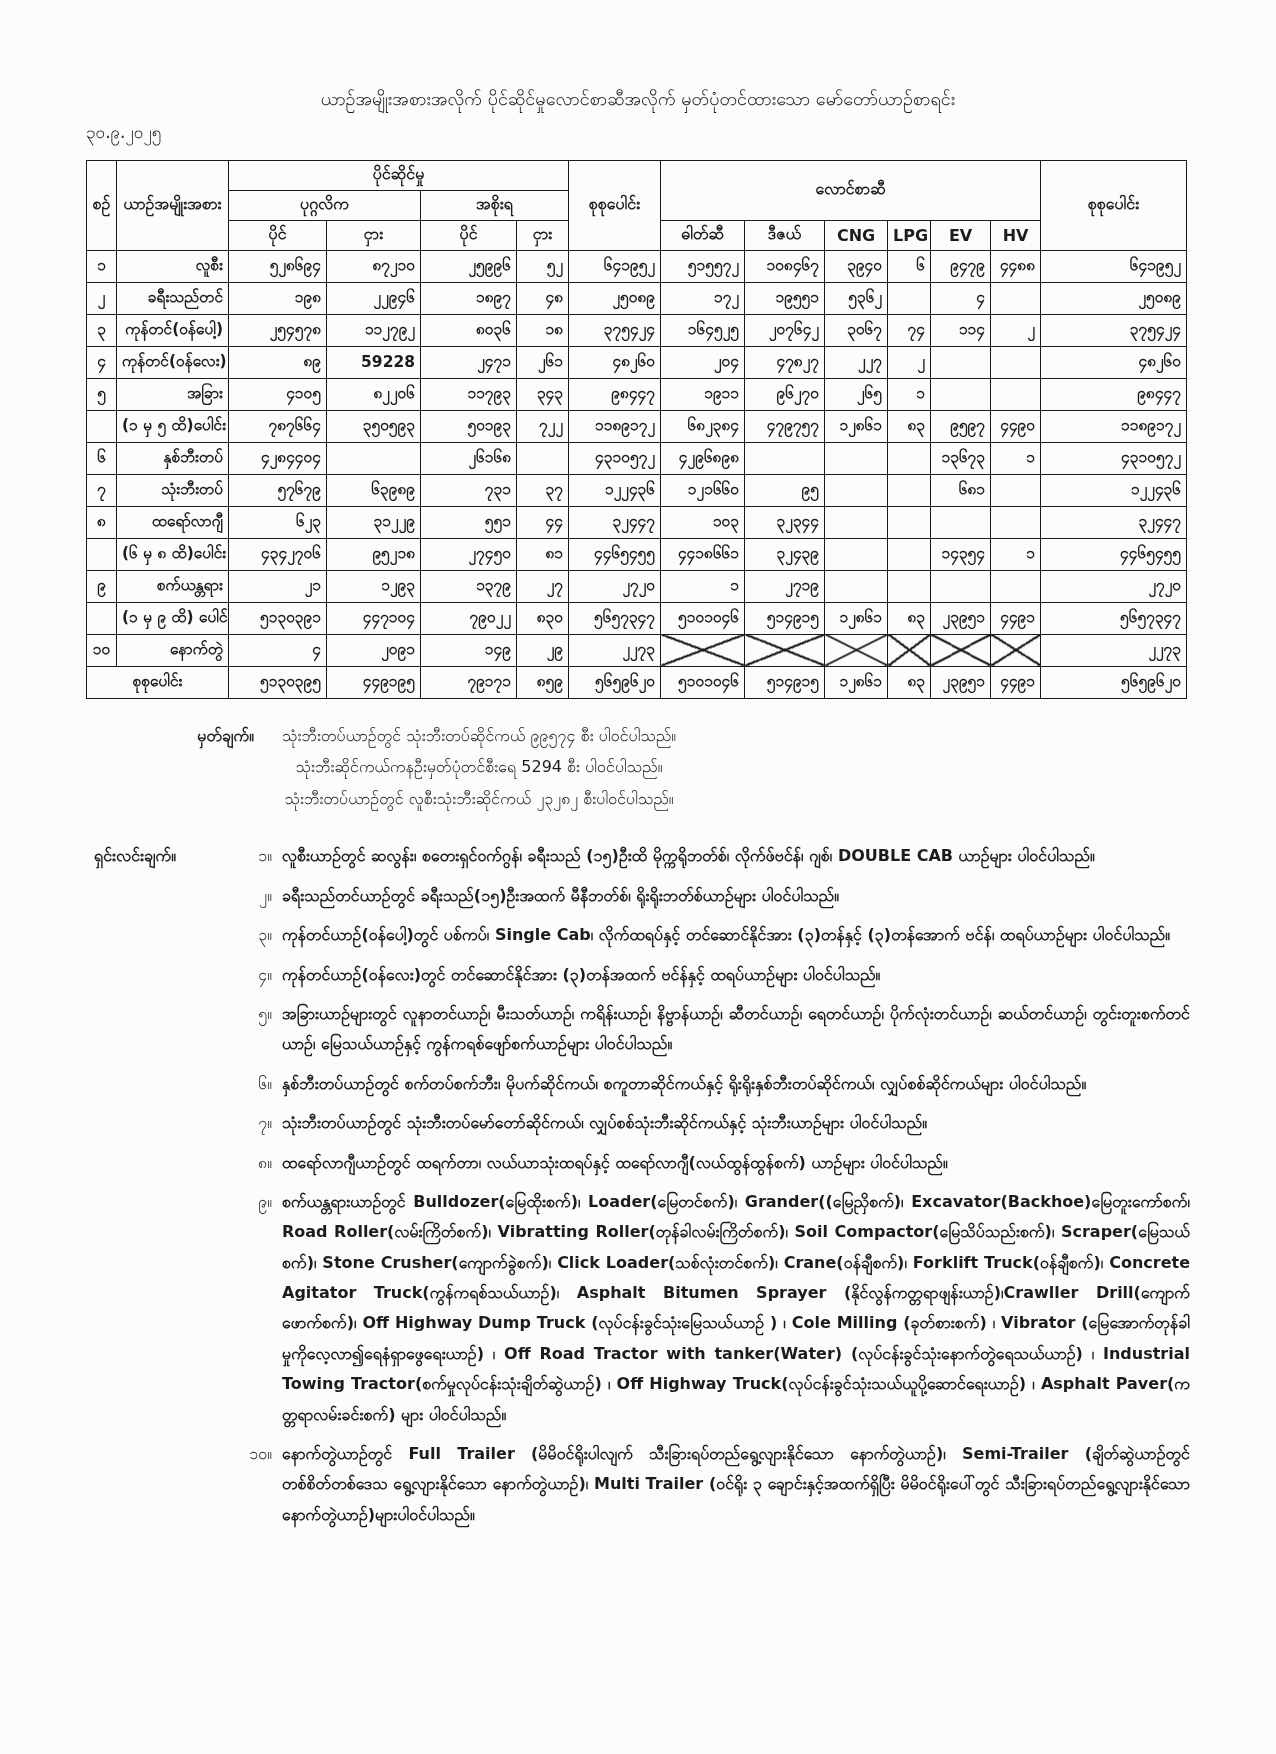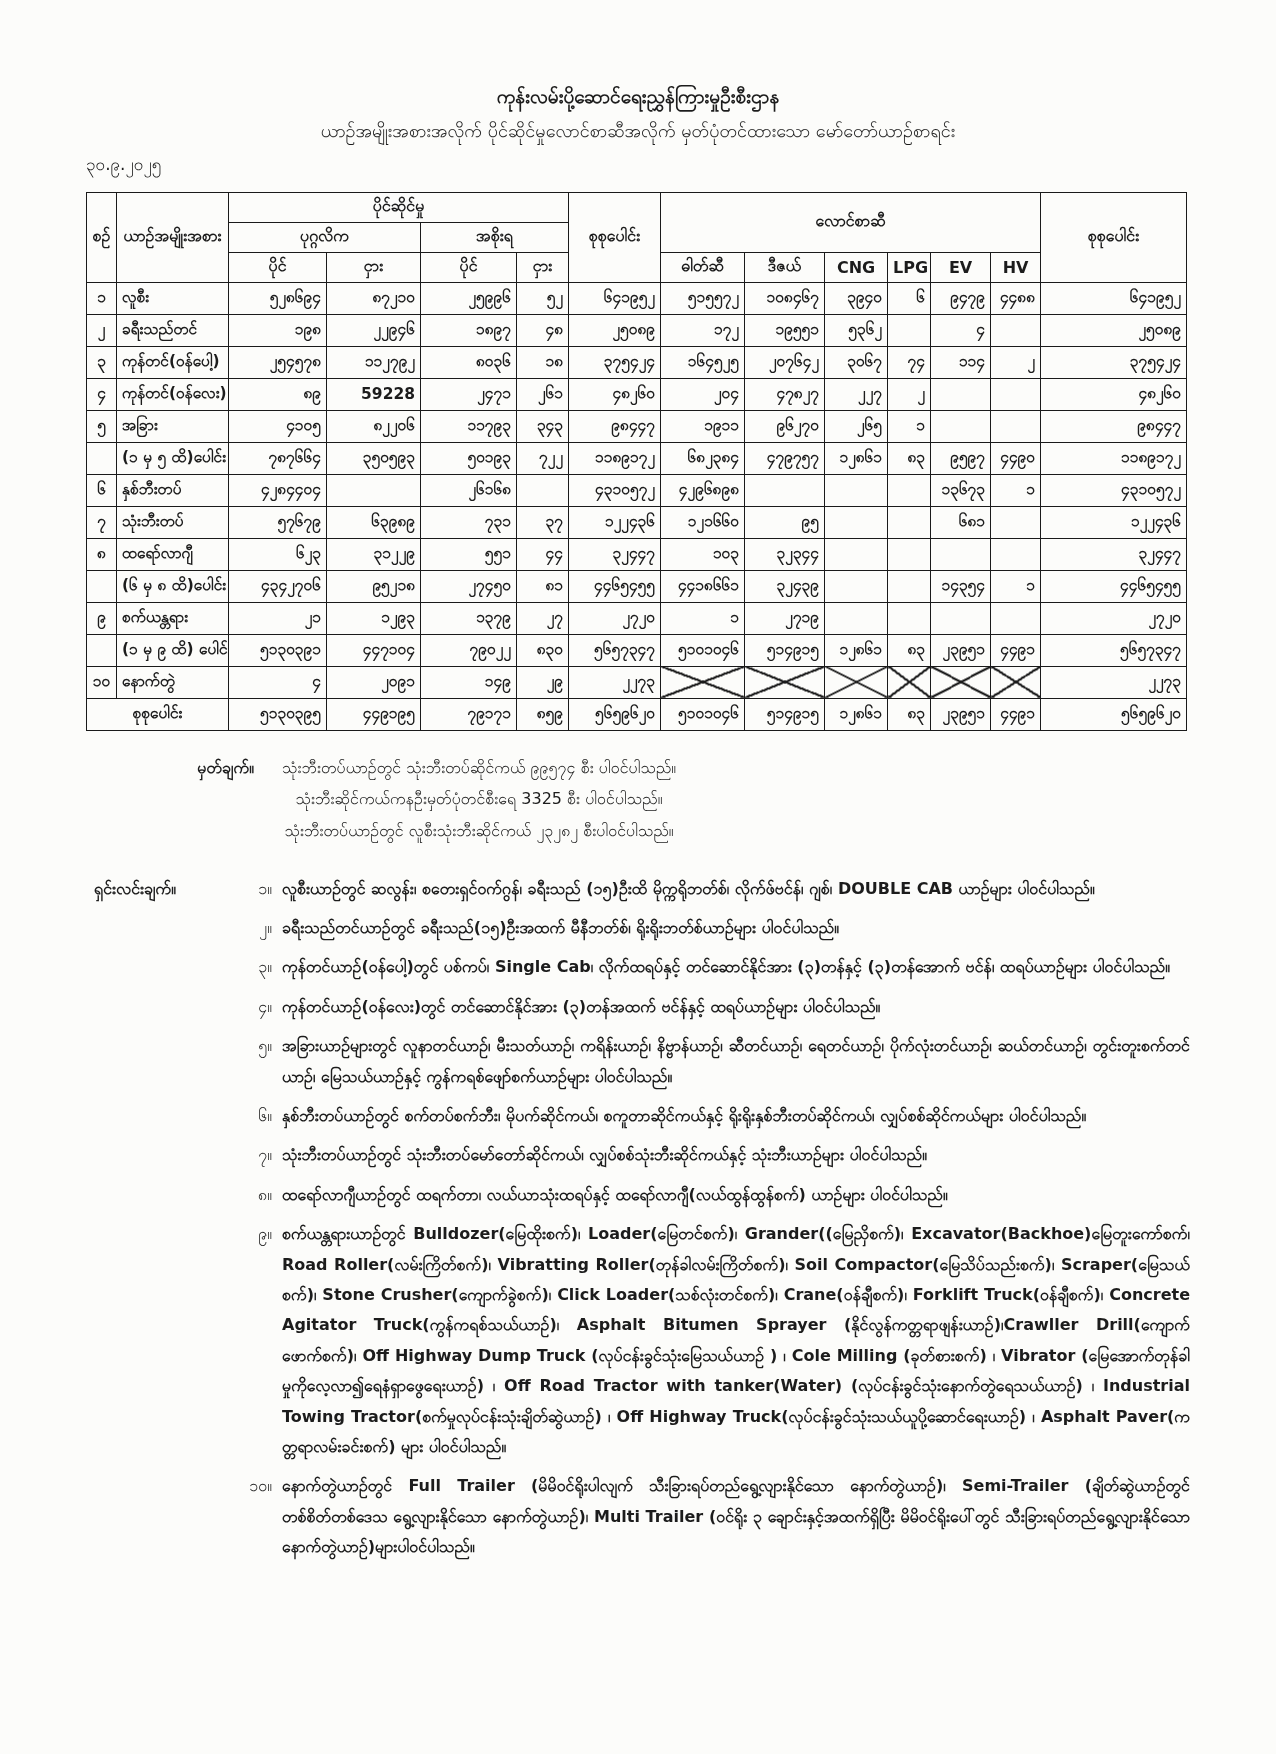--- a/index.html
+++ b/index.html
@@ -29,21 +29,21 @@
   table.main th, table.main td{
     border:1.6px solid #1a1a1a;
     padding:1px 5px;
     font-weight:600;
     overflow:hidden;
     white-space:nowrap;
   }
   table.main th{ text-align:center; vertical-align:middle; font-size:16px;}
   table.main td{ height:29px; }
   td.no{ text-align:center; }
-  td.lbl{ text-align:left; padding-left:6px;margin-left:32px;}
+  td.lbl{ text-align:right; padding-left:6px;margin-left:32px;}
   td.num{ text-align:right; padding-right:7px;}
   tr.sumrow td{ font-weight:700; }
   td.xcell{
     background:
       linear-gradient(to top right,    transparent calc(50% - 1.1px), #1a1a1a calc(50% - 1.1px), #1a1a1a calc(50% + 1.1px), transparent calc(50% + 1.1px)),
       linear-gradient(to bottom right, transparent calc(50% - 1.1px), #1a1a1a calc(50% - 1.1px), #1a1a1a calc(50% + 1.1px), transparent calc(50% + 1.1px));
   }
 
   .notes{margin-top:22px; display:flex; font-size:16px; line-height:1.85;}
   .notes-label{width:140px; flex:none; padding-left:28px; font-weight:600;text-align:right;}
@@ -56,21 +56,20 @@
   .expl-items{flex:1;}
   .expl-item{display:flex; margin-bottom:9px;}
   .expl-marker{width:48px; flex:none; text-align:right;}
   .expl-text{flex:1; padding-left:10px; text-align:justify;font-weight:bold;}
 </style>
 </head>
 <body>
 
 <div class="page">
   <div class="content">
-    <div class="title1">ကုန်းလမ်းပို့ဆောင်ရေးညွှန်ကြားမှုဦးစီးဌာန</div>
     <div class="title2">ယာဉ်အမျိုးအစားအလိုက် ပိုင်ဆိုင်မှုလောင်စာဆီအလိုက် မှတ်ပုံတင်ထားသော မော်တော်ယာဉ်စာရင်း</div>
     <div class="datetxt">၃၀.၉.၂၀၂၅</div>
 
     <table class="main">
       <colgroup>
         <col style="width:30px">
           <col style="width:112px">
         <col style="width:98px">
           <col style="width:94px">
           <col style="width:96px">
@@ -334,21 +333,21 @@
             <td class="num">၄၄၉၁</td>
             <td class="num">၅၆၅၉၆၂၀</td>
           </tr>
         </tbody>
     </table>
 
     <div class="notes">
       <div class="notes-label">မှတ်ချက်။</div>
       <div class="notes-lines" id="notes-lines">
           <div>သုံးဘီးတပ်ယာဉ်တွင် သုံးဘီးတပ်ဆိုင်ကယ် ၉၉၅၇၄ စီး ပါဝင်ပါသည်။</div>
-          <div>သုံးဘီးဆိုင်ကယ်ကနဦးမှတ်ပုံတင်စီးရေ 3325 စီး ပါဝင်ပါသည်။</div>
+          <div>သုံးဘီးဆိုင်ကယ်ကနဦးမှတ်ပုံတင်စီးရေ 5294 စီး ပါဝင်ပါသည်။</div>
           <div>သုံးဘီးတပ်ယာဉ်တွင် လူစီးသုံးဘီးဆိုင်ကယ် ၂၃၂၈၂ စီးပါဝင်ပါသည်။</div>
         </div>
     </div>
 
     <div class="expl">
       <div class="expl-head-row">
         <div class="expl-label">ရှင်းလင်းချက်။</div>
         <div class="expl-items" id="expl-items">
             <div class="expl-item">
               <div class="expl-marker">၁။</div>

